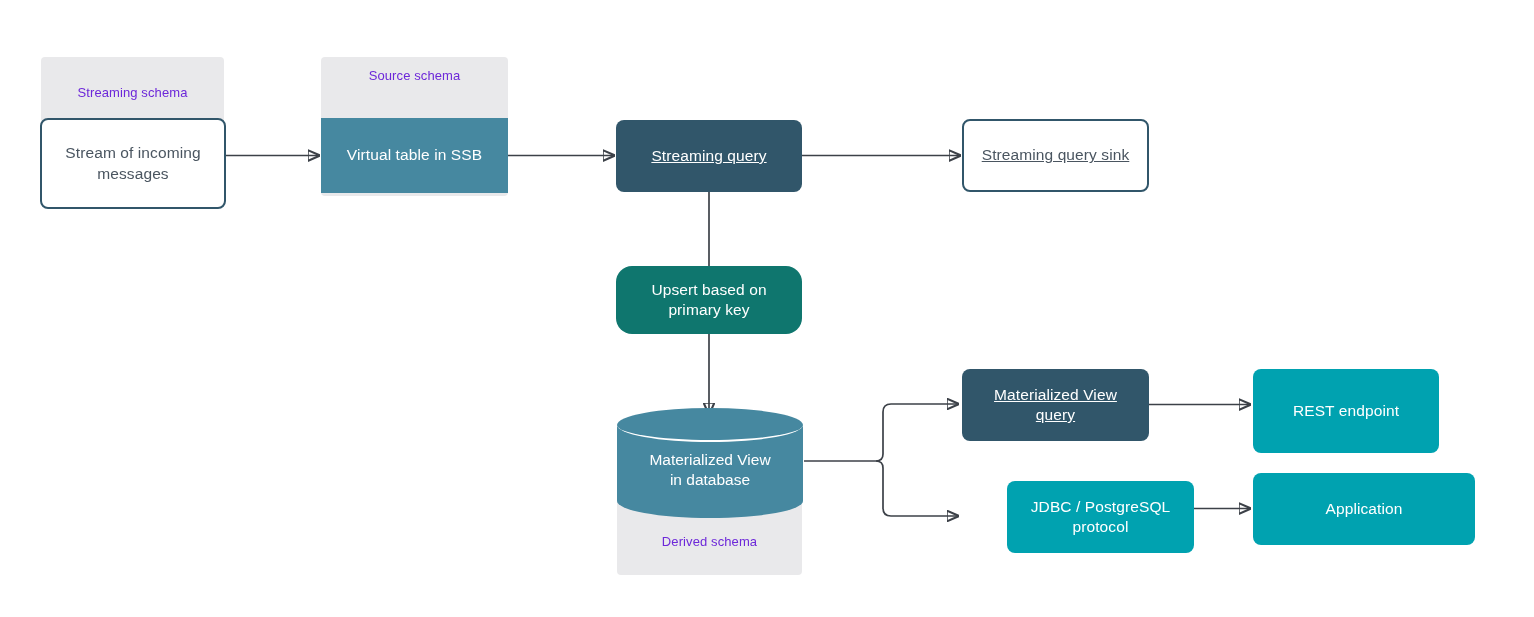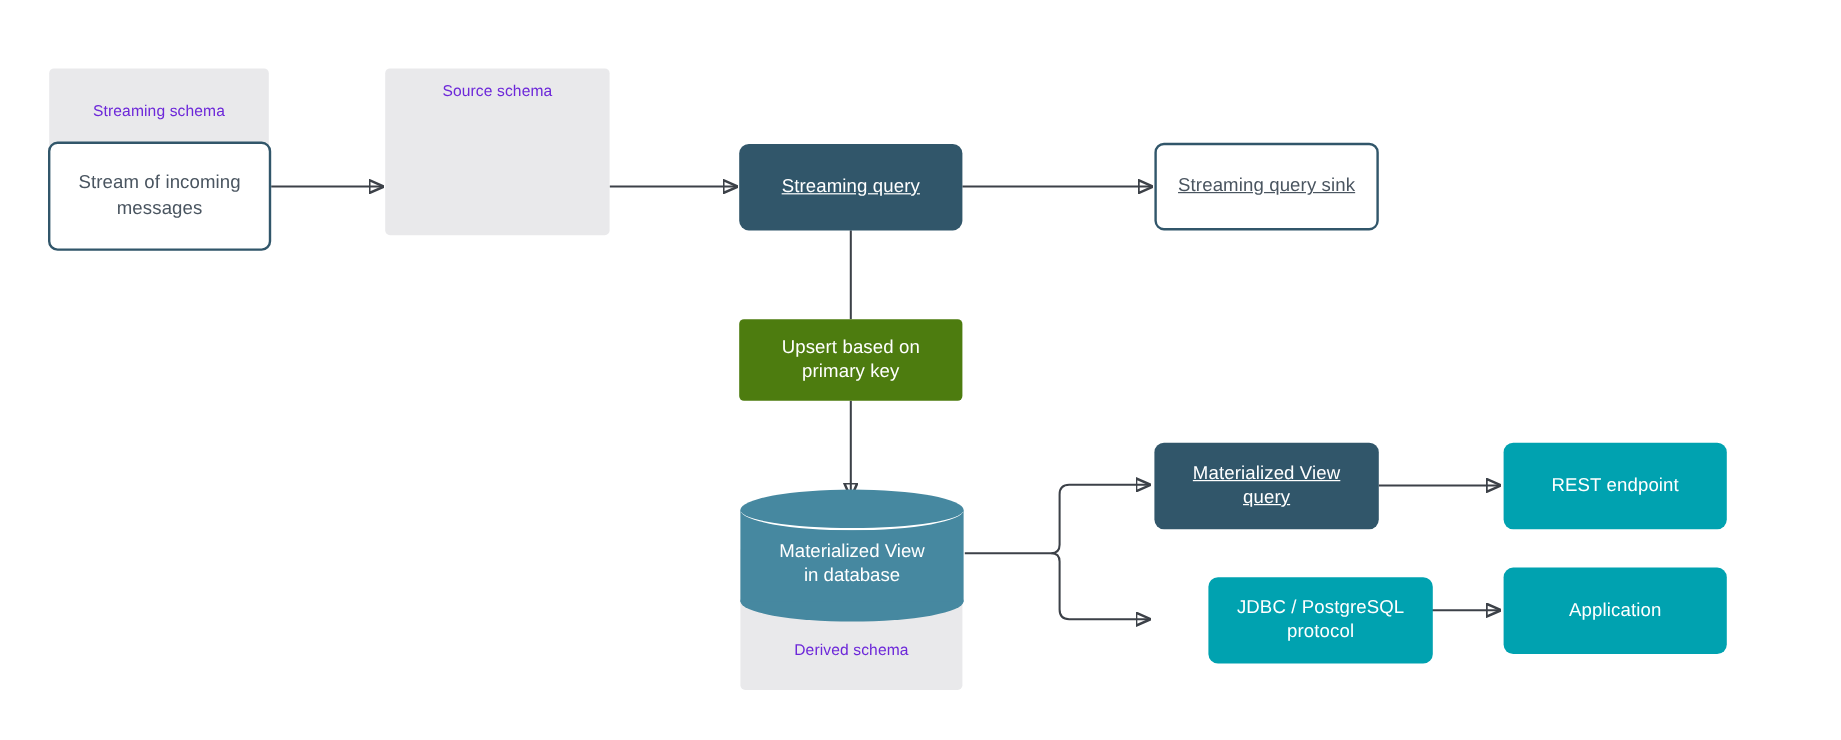--- a/index.html
+++ b/index.html
@@ -59,23 +59,23 @@
     color: #ffffff;
     border-radius: 0px;
   }
   .node-dark {
     background: #31566a;
     color: #ffffff;
     border-radius: 8px;
     text-decoration: underline;
   }
   .node-grey {
-    background: #4d7c0f;
-    color: #ffffff;
-    border-radius: 4px;
+    background: #0f766e;
+    color: #ffffff;
+    border-radius: 16px;
   }
   .node-teal {
     background: #00a2b0;
     color: #ffffff;
     border-radius: 8px;
   }
 
   
   .cylinder {
     position: absolute;
@@ -168,20 +168,23 @@
 
   <div class="node schema-panel" style="left:617px; top:455px; width:185px; height:120px;">
     <div class="schema-label" style="margin-top:78px;">Derived schema</div>
   </div>
 
   <div class="node node-outline" style="left:40px; top:118px; width:186px; height:91px;">
     <span>Stream of incoming
 messages</span>
   </div>
 
+  <div class="node node-mid-blue" style="left:321px; top:118px; width:187px; height:75px;">
+    <span>Virtual table in SSB</span>
+  </div>
 
   <div class="node node-dark" style="left:616px; top:120px; width:186px; height:72px;">
     <span>Streaming query</span>
   </div>
 
   <div class="node node-outline" style="left:962px; top:119px; width:187px; height:73px;text-decoration:underline;">
     <span>Streaming query sink</span>
   </div>
 
   <div class="node node-grey" style="left:616px; top:266px; width:186px; height:68px;">
@@ -200,21 +203,21 @@
   <div class="node node-dark" style="left:962px; top:369px; width:187px; height:72px;">
     <span>Materialized View
 query</span>
   </div>
 
   <div class="node node-teal" style="left:962px; top:481px; width:187px; height:72px;margin-left:45px;">
     <span>JDBC / PostgreSQL
 protocol</span>
   </div>
 
-  <div class="node node-teal" style="left:1253px; top:369px; width:186px; height:72px;">
+  <div class="node node-teal" style="left:1253px; top:369px; width:186px; height:84px;">
     <span>REST endpoint</span>
   </div>
 
-  <div class="node node-teal" style="left:1253px; top:473px; width:186px; height:72px;">
+  <div class="node node-teal" style="left:1253px; top:473px; width:222px; height:72px;">
     <span>Application</span>
   </div>
 
 </div>
 
 </body></html>

